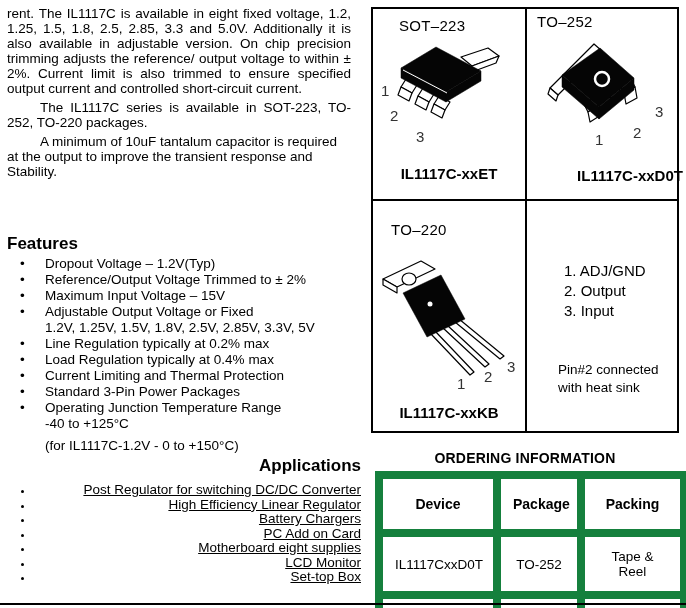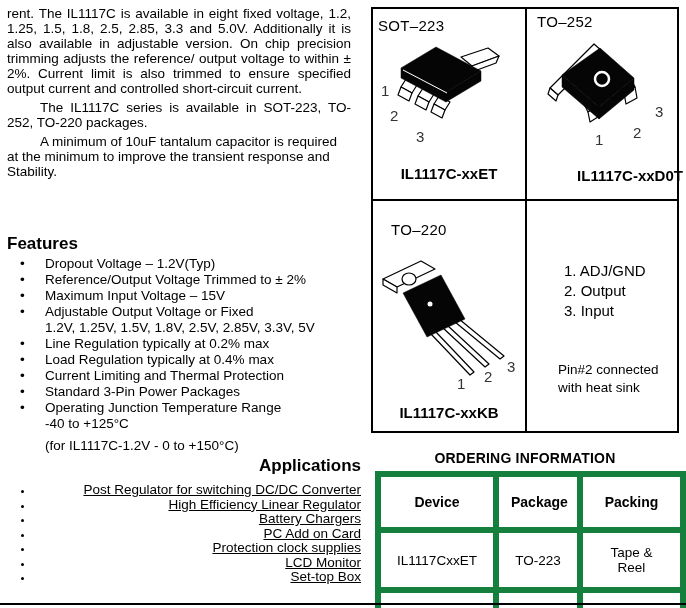--- a/index.html
+++ b/index.html
@@ -36,21 +36,21 @@
   .pinlab{position:absolute;font-size:15px;color:#333;}
   .partlab{position:absolute;left:0;width:100%;text-align:center;font-size:15px;font-weight:bold;}
   .pkgsvg{position:absolute;left:0;}
   .pinline{position:absolute;left:37px;font-size:15px;}
   .pinnote{position:absolute;left:31px;font-size:13.5px;}
   
   #ordtitle{position:absolute;left:371px;top:450px;width:308px;text-align:center;
             font-size:14px;font-weight:bold;letter-spacing:.2px;}
   #ordtable{position:absolute;left:375px;top:471px;width:305px;border-collapse:collapse;
             table-layout:fixed;font-size:13.5px;}
-  #ordtable th,#ordtable td{border:6px solid #15803d;height:26px;text-align:center;padding:12px;}
+  #ordtable th,#ordtable td{border:8px solid #15803d;height:26px;text-align:center;padding:12px;}
   #ordtable th{font-size:14px;font-weight:bold;}
   #botrule{position:absolute;left:0;top:603px;width:686px;height:2px;background:#000;}
   .blk{fill:#050505;stroke:#050505;stroke-width:.5;}
   .wht{fill:#fff;stroke:#000;stroke-width:1.2;stroke-linejoin:round;}
 </style>
 </head>
 <body>
 
 <div id="page">
 
@@ -62,21 +62,21 @@
       <div class="jl">trimming adjusts the reference/ output voltage to within ±</div>
       <div class="jl">2%. Current limit is also trimmed to ensure specified</div>
       <div class="jl last">output current and controlled short-circuit current.</div>
     </div>
     <div class="jpara">
       <div class="jl ind">The IL1117C series is available in SOT-223, TO-</div>
       <div class="jl last">252, TO-220 packages.</div>
     </div>
     <div class="jpara">
       <div class="pl ind">A minimum of 10uF tantalum capacitor is required</div>
-      <div class="pl">at the minimum to improve the transient response and</div>
+      <div class="pl">at the output to improve the transient response and</div>
       <div class="pl">Stability.</div>
     </div>
   </section>
 
   <section id="features">
     <div class="sechead">Features</div>
     <div class="flist">
       <div class="feat"><span class="fb">•</span><span>Dropout  Voltage – 1.2V(Typ)</span></div>
       <div class="feat"><span class="fb">•</span><span>Reference/Output Voltage Trimmed to ± 2%</span></div>
       <div class="feat"><span class="fb">•</span><span>Maximum Input Voltage – 15V</span></div>
@@ -92,32 +92,32 @@
     </div>
   </section>
 
   <section id="applications">
     <div class="sechead">Applications</div>
     <div class="alist">
       <div class="app"><span class="ab"></span><span>Post Regulator for switching DC/DC Converter</span></div>
       <div class="app"><span class="ab"></span><span>High Efficiency Linear Regulator</span></div>
       <div class="app"><span class="ab"></span><span>Battery Chargers</span></div>
       <div class="app"><span class="ab"></span><span>PC Add on Card</span></div>
-      <div class="app"><span class="ab"></span><span>Protection clock supplies</span></div>
+      <div class="app"><span class="ab"></span><span>Motherboard eight supplies</span></div>
       <div class="app"><span class="ab"></span><span>LCD Monitor</span></div>
       <div class="app"><span class="ab"></span><span>Set-top Box</span></div>
     </div>
   </section>
 
   <div id="pkg-grid">
     <div class="vdiv"></div>
     <div class="hdiv"></div>
 
     <div class="cell" id="cellA">
-      <span class="pkgname" style="left:5px;top:8px;">SOT–223</span>
+      <span class="pkgname" style="left:26px;top:8px;">SOT–223</span>
       <svg class="pkgsvg" style="top:26px;" width="152" height="124" viewBox="0 0 152 124">
         <polygon class="wht" points="88,22 115,13 126,21 99,31"></polygon>
         <polygon class="wht" points="99,31 126,21 123,28 96,38"></polygon>
         <polygon class="wht" points="33,44 44,50 39,58 28,52"></polygon>
         <polygon class="wht" points="28,52 39,58 36,66 25,60"></polygon>
         <polygon class="wht" points="50,53 61,59 56,67 45,61"></polygon>
         <polygon class="wht" points="45,61 56,67 53,75 42,69"></polygon>
         <polygon class="wht" points="66,61 77,67 72,75 61,69"></polygon>
         <polygon class="wht" points="61,69 72,75 69,83 58,77"></polygon>
         <polygon class="blk" points="28,33 63,12 108,36 73,57"></polygon>
@@ -186,25 +186,20 @@
         <col style="width:84px">
         <col style="width:103px">
       </colgroup>
     <tbody>
         <tr>
       <th>Device</th>
       <th>Package</th>
       <th>Packing</th>
     </tr>
     <tr>
-      <td>IL1117CxxET</td>
-      <td>TO-223</td>
-      <td>Tape &amp; Reel</td>
-    </tr>
-    <tr>
       <td>IL1117CxxD0T</td>
       <td>TO-252</td>
       <td>Tape &amp; Reel</td>
     </tr>
     <tr>
       <td>IL1117C-xxKB</td>
       <td>TO-220</td>
       <td>Tube</td>
     </tr>
   </tbody>

